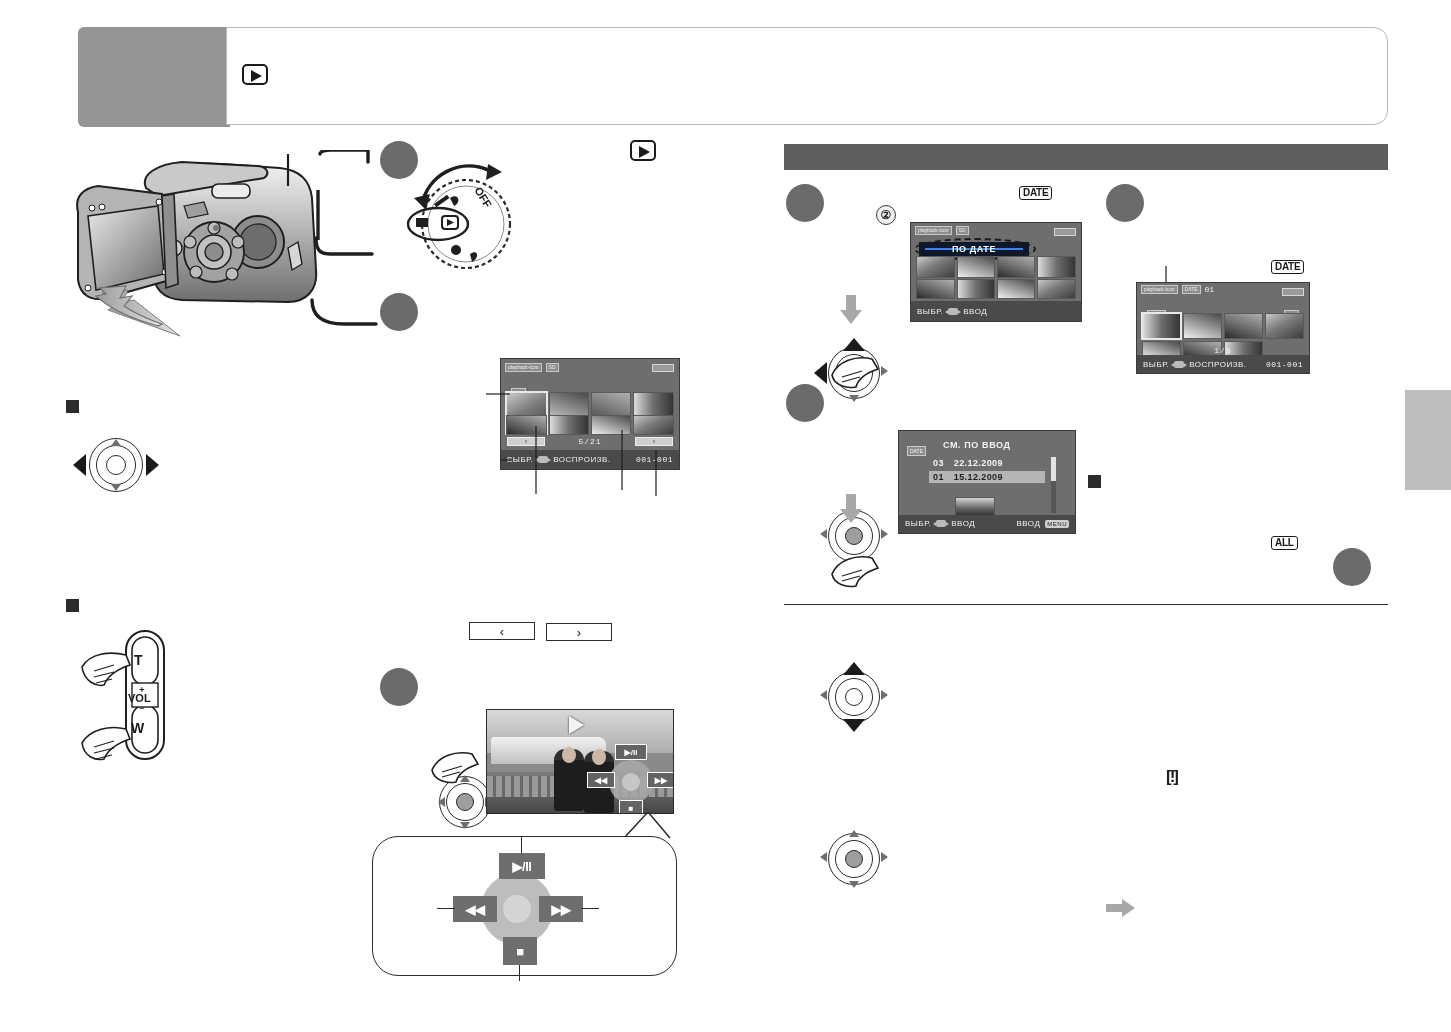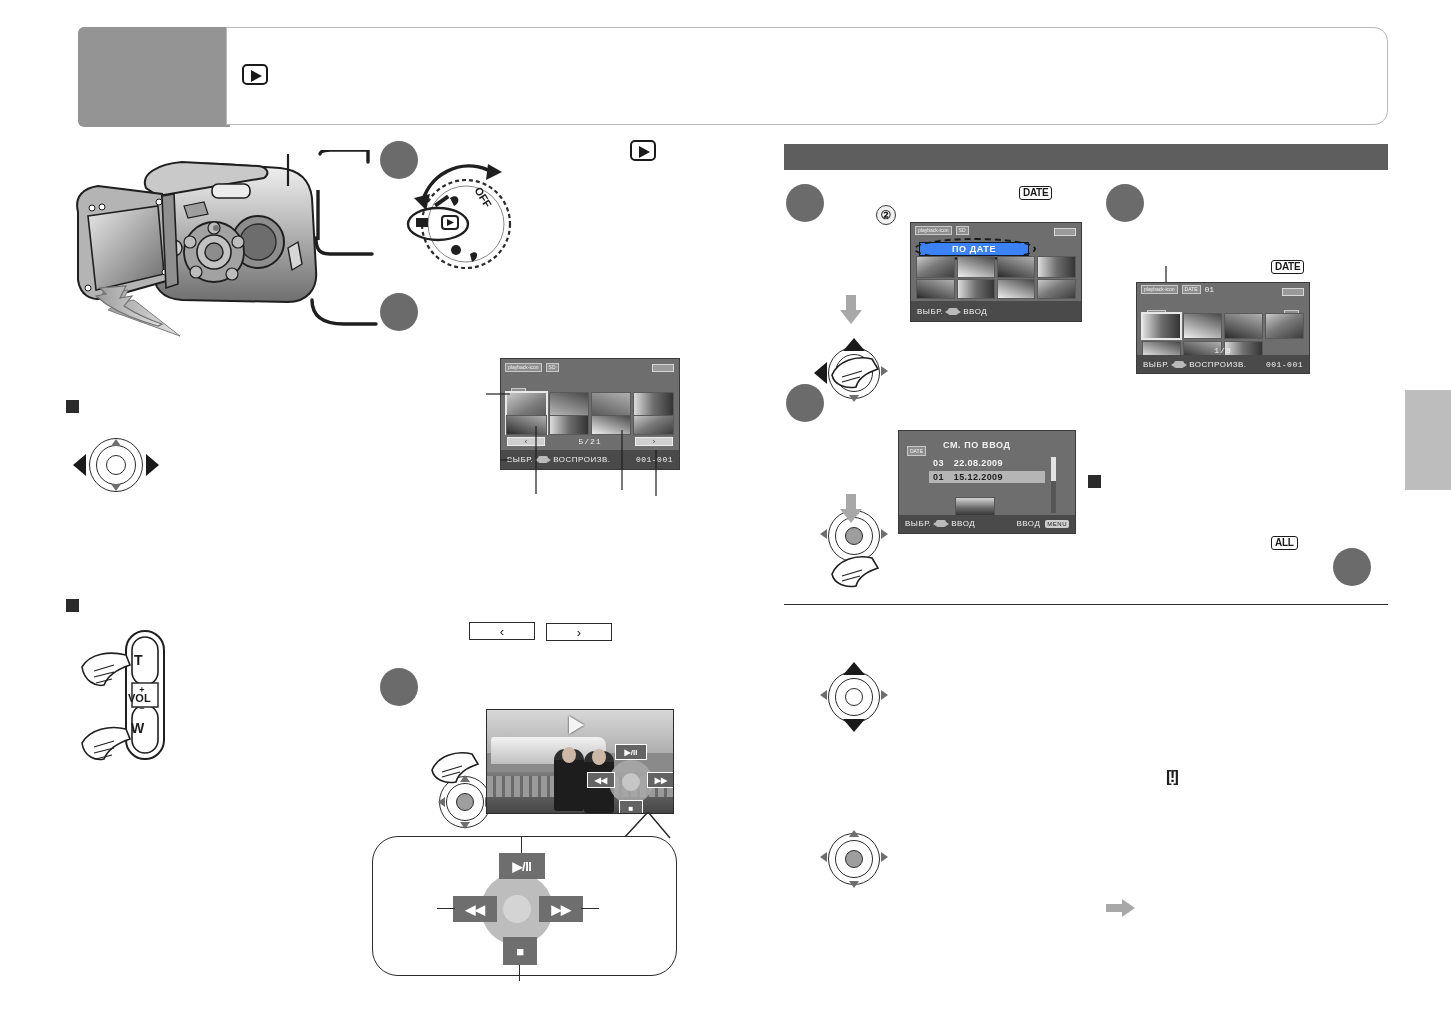--- a/index.html
+++ b/index.html
@@ -628,21 +628,21 @@
   <path d="M14 32 L34 26 M14 37 L32 32" stroke="#1f1f1f" stroke-width="1.2"></path>
 </svg>
 
 <div class="abs lcd" style="left:910px; top:222px; width:172px; height:100px;">
   <div class="lcd-top">
     <span class="mini-chip">playback-icon</span>
     <span class="mini-chip">SD</span>
     <span class="batt"></span>
   </div>
   <div class="abs" style="left:8px; top:19px; width:110px; height:14px;
-              background:#3b82f6; border:1px solid #0f172a;
+              background:#3b82f6; border:6px solid #0f172a;
               display:flex; align-items:center; justify-content:center;
               color:#fff; font-size:9px; font-weight:bold; letter-spacing:0.6px;">ПО ДАТЕ</div>
   <div class="oval-hl" style="left:3px; top:15px; width:122px; height:22px;"></div>
   <div class="thumb-grid" style="top:33px; height:22px;">
     <div class="thumb"></div>
     <div class="thumb v2"></div>
     <div class="thumb v3"></div>
     <div class="thumb v4"></div>
   </div>
   <div class="thumb-grid" style="top:56px; height:20px;">
@@ -725,21 +725,21 @@
   <path d="M14 32 L34 26 M14 37 L32 32" stroke="#1f1f1f" stroke-width="1.2"></path>
 </svg>
 
 <div class="abs lcd" style="left:898px; top:430px; width:178px; height:104px;">
   <div class="abs" style="left:8px; top:8px;">
     <span class="mini-chip">DATE</span>
   </div>
   <div class="datelist-title" style="left:44px; top:9px;">СМ. ПО ВВОД</div>
   <div class="date-row" style="left:30px; top:26px; width:116px;">
     <span>03</span>
-    <span>22.08.2009</span>
+    <span>22.12.2009</span>
   </div>
   <div class="date-row sel" style="left:30px; top:40px; width:116px;">
     <span>01</span>
     <span>15.12.2009</span>
   </div>
   <div class="scroll-bar" style="left:152px; top:26px; height:56px;">
     <div class="scroll-thumb" style="left:0; top:0; height:24px;"></div>
   </div>
   <div class="abs" style="left:56px; top:66px; width:40px; height:20px;
               background: linear-gradient(#d4d4d4 0%, #6a6a6a 55%, #2f2f2f 100%);

